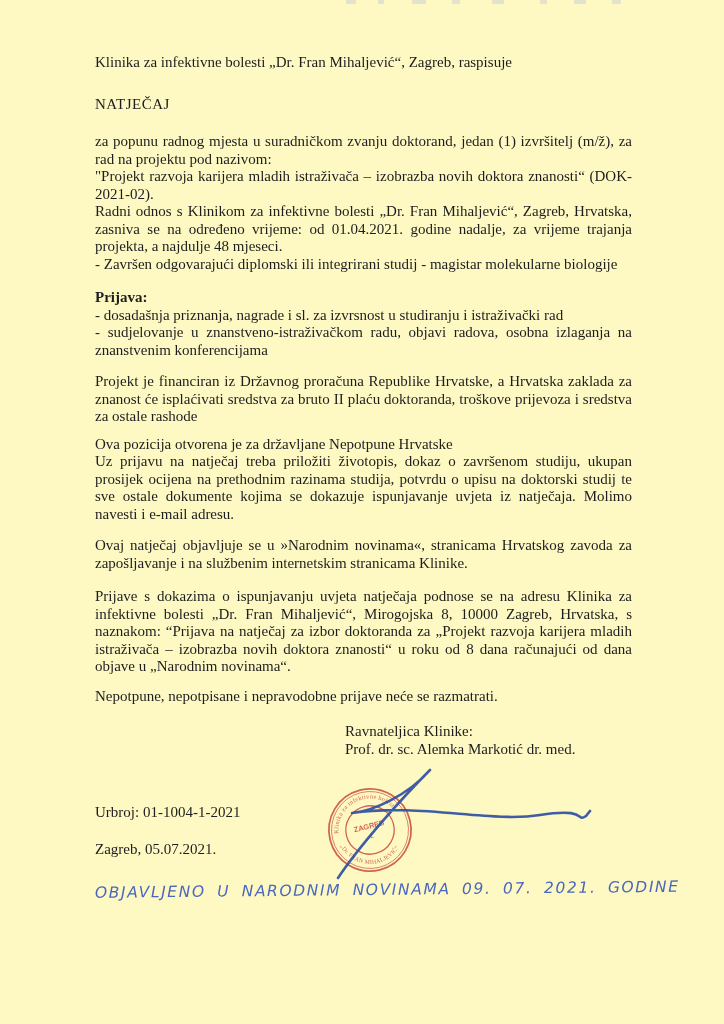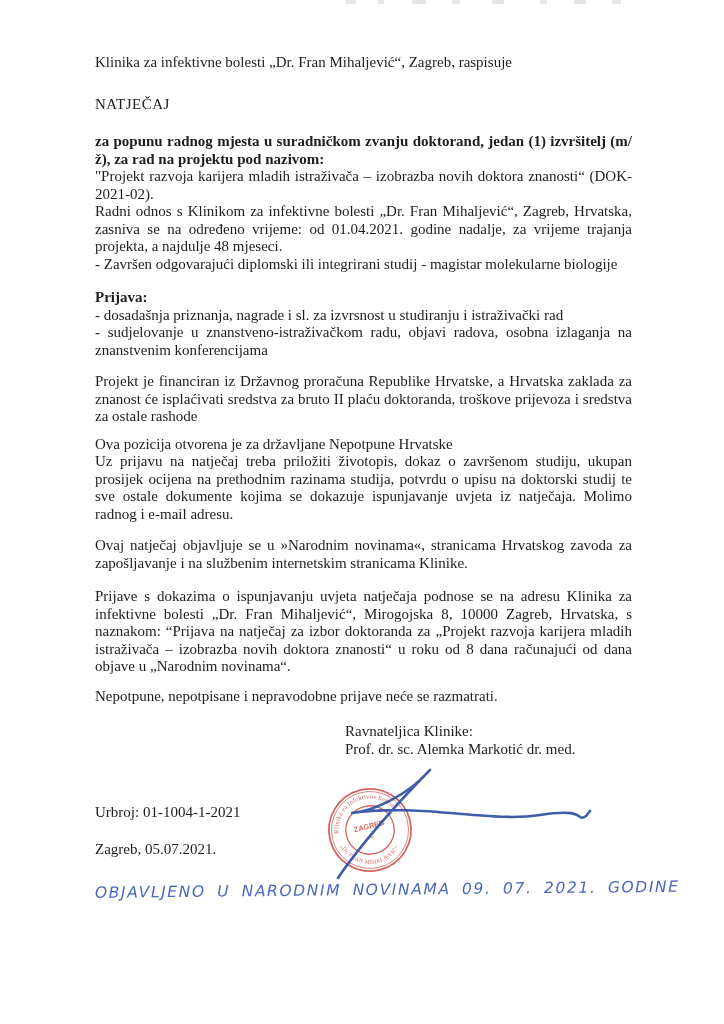--- a/index.html
+++ b/index.html
@@ -1,25 +1,25 @@
 <!DOCTYPE html>
 <html><head>
 <meta charset="utf-8">
 <style>
   html,body{margin:0;padding:0;background:#e9e9e9;}
   .page{
     position:relative;width:724px;height:1024px;margin:0 auto;
-    background:#ffffff;overflow:hidden;
+    background:#fef9c3;overflow:hidden;
     font-family:"Liberation Serif", serif;color:#1d1d1f;
   }
   .content{position:absolute;left:95px;top:54px;width:537px;font-size:15px;line-height:17.5px;}
   .content p{margin:0;}
   .j{text-align:justify;}
   .title{margin-top:24px !important;letter-spacing:.5px;}
-  .p1{margin-top:20px !important;font-weight:bold;}
+  .p1{margin-top:20px !important;}
   .lbl{font-weight:bold;}
   .uvjet{margin-top:17px !important;}
   .prednost{margin-top:16px !important;}
   .p4{margin-top:14px !important;}
   .p5{margin-top:10px !important;}
   .p7{margin-top:14px !important;}
   .p8{margin-top:16px !important;}
   .p9{margin-top:12px !important;}
   .signer{margin-top:18px !important;margin-left:250px;}
   .urbroj{margin-top:46px !important;}
@@ -68,21 +68,21 @@
 
     <p>- Završen odgovarajući diplomski ili integrirani studij  - magistar molekularne biologije</p>
 
     <p class="prednost lbl">Prijava:</p>
     <p>- dosadašnja priznanja, nagrade i sl. za izvrsnost u studiranju i istraživački rad</p>
     <p class="j">- sudjelovanje u znanstveno-istraživačkom radu, objavi radova, osobna izlaganja na znanstvenim konferencijama</p>
 
     <p class="p4 j">Projekt  je  financiran iz Državnog proračuna Republike Hrvatske, a Hrvatska zaklada za znanost će isplaćivati sredstva za bruto II plaću doktoranda, troškove prijevoza i sredstva za ostale rashode</p>
 
     <p class="p5">Ova pozicija otvorena je za državljane Nepotpune Hrvatske</p>
-    <p class="j">Uz prijavu na natječaj treba priložiti životopis, dokaz o završenom studiju, ukupan prosijek ocijena na prethodnim razinama studija, potvrdu o upisu na doktorski studij te sve ostale dokumente kojima se dokazuje ispunjavanje uvjeta iz natječaja. Molimo radnog i e-mail adresu.</p>
+    <p class="j">Uz prijavu na natječaj treba priložiti životopis, dokaz o završenom studiju, ukupan prosijek ocijena na prethodnim razinama studija, potvrdu o upisu na doktorski studij te sve ostale dokumente kojima se dokazuje ispunjavanje uvjeta iz natječaja. Molimo navesti i e-mail adresu.</p>
 
     <p class="p7 j">Ovaj natječaj objavljuje se u »Narodnim novinama«, stranicama Hrvatskog zavoda za zapošljavanje i na službenim  internetskim stranicama Klinike.</p>
 
     <p class="p8 j">Prijave s dokazima o ispunjavanju uvjeta natječaja podnose se na adresu Klinika za infektivne bolesti „Dr. Fran Mihaljević“, Mirogojska 8, 10000 Zagreb, Hrvatska, s naznakom: “Prijava na natječaj za izbor doktoranda za „Projekt razvoja karijera mladih istraživača – izobrazba novih doktora znanosti“ u roku od 8 dana računajući  od dana objave u „Narodnim novinama“.</p>
 
     <p class="p9">Nepotpune, nepotpisane i nepravodobne prijave neće se razmatrati.</p>
 
     <div class="signer">
       <p>Ravnateljica Klinike:</p>
       <p>Prof. dr. sc. Alemka Markotić dr. med.</p>

